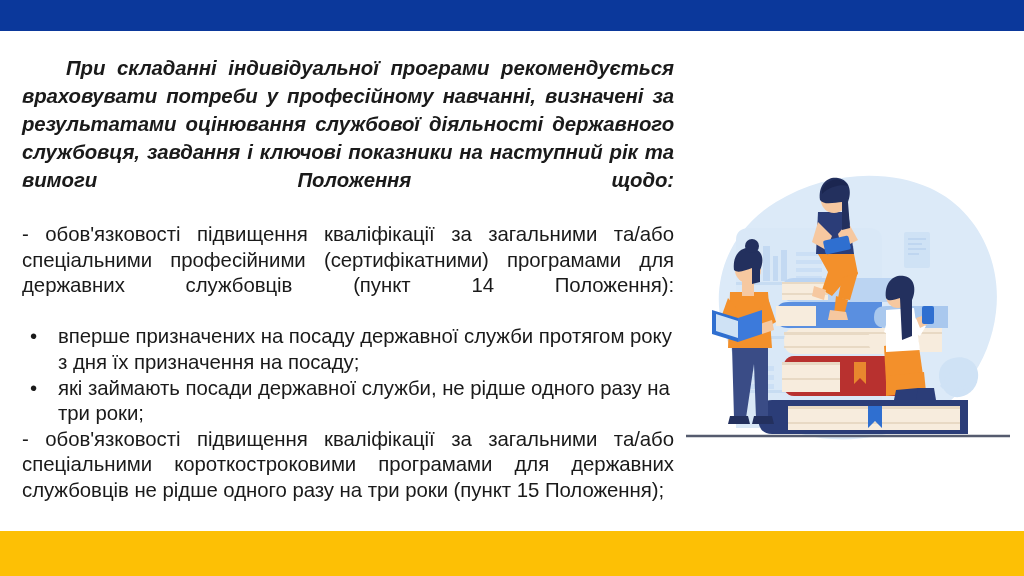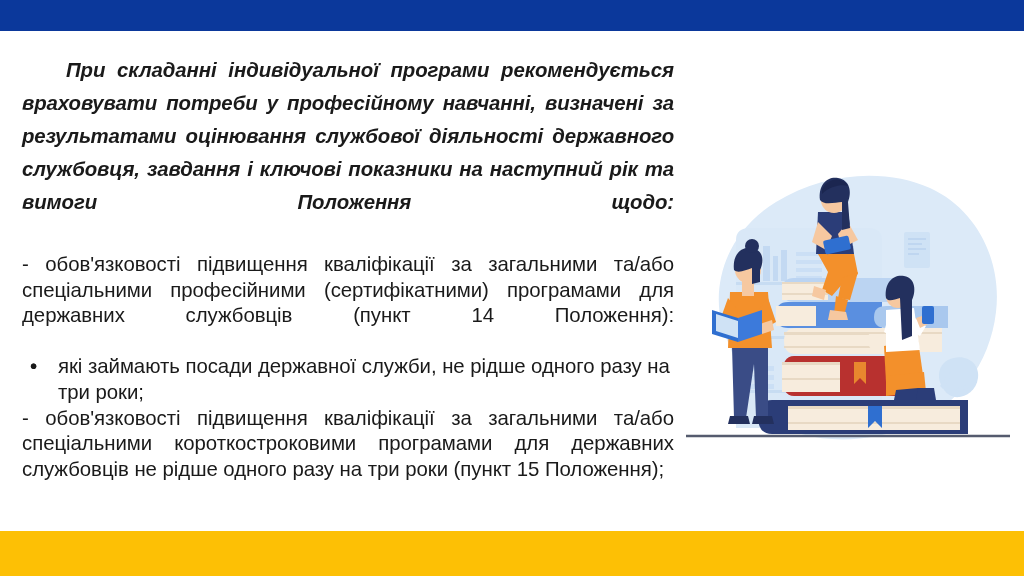--- a/index.html
+++ b/index.html
@@ -34,21 +34,21 @@
     position: absolute;
     left: 22px;
     top: 54px;
     width: 652px;
   }
 
   .para-lead {
     font-weight: bold;
     font-style: italic;
     font-size: 20.4px;
-    line-height: 33px;
+    line-height: 28px;
     color: #1a1a1a;
     text-align: justify;
     text-indent: 44px;
     margin: 0 0 0 0;
     letter-spacing: -0.1px;
   }
   .para-lead::after {
     content: "";
     display: inline-block;
     width: 100%;
@@ -116,20 +116,21 @@
 
 <div class="content">
 
   <p class="para-lead">При складанні індивідуальної програми рекомендується враховувати потреби у професійному навчанні, визначені за результатами оцінювання службової діяльності державного службовця, завдання і ключові показники на наступний рік та вимоги Положення щодо:</p>
 
   <p class="para-dash">-  обов'язковості підвищення кваліфікації за загальними та/або спеціальними професійними (сертифікатними) програмами для державних службовців (пункт 14 Положення):</p>
 
   <ul class="bullets">
     <li>
       <span class="bullet-dot">•</span>
+      <span>вперше призначених на посаду державної служби протягом року з дня їх призначення на посаду;</span>
     </li>
     <li>
       <span class="bullet-dot">•</span>
       <span>які займають посади державної служби, не рідше одного разу на три роки;</span>
     </li>
   </ul>
 
   <p class="para-last">-  обов'язковості підвищення кваліфікації за загальними та/або спеціальними короткостроковими програмами для державних службовців не рідше одного разу на три роки (пункт 15 Положення);</p>
 </div>
 

